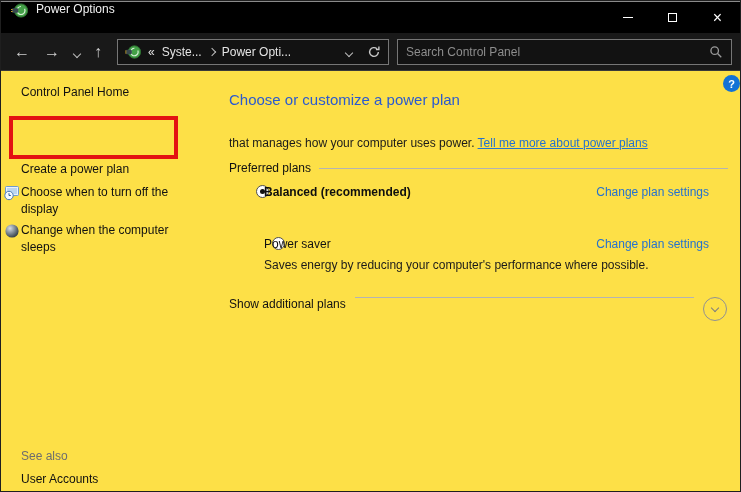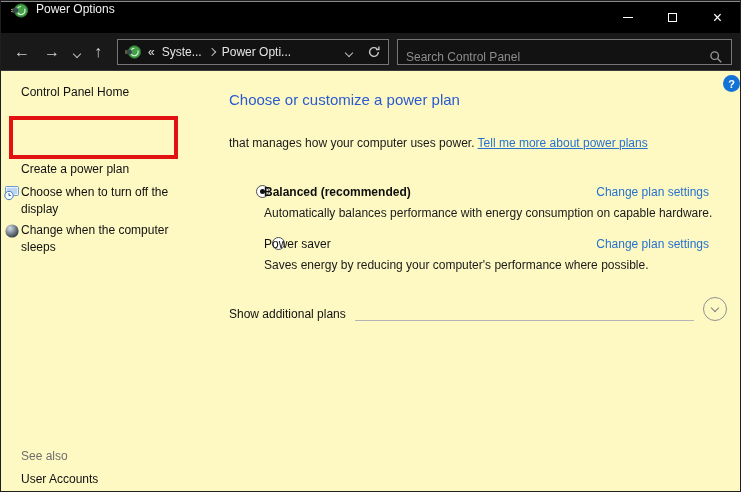--- a/index.html
+++ b/index.html
@@ -33,29 +33,29 @@
   .chev.down { transform:rotate(45deg); }
   .chev.right { transform:rotate(-45deg); }
   .addressbar {
     margin-left:8px; width:272px; height:26px; border:1px solid #767676; background:#121212;
     display:flex; align-items:center; padding:0 7px; gap:7px; color:#e4e4e4; font-size:12px;
   }
   .addressbar .crumb { white-space:nowrap; }
   .addressbar .spacer { flex:1; }
   .searchbox {
     margin-left:8px; flex:1; height:26px; border:1px solid #767676; background:#121212;
-    display:flex; align-items:flex-end; padding:0 8px; margin-right:2px;
+    display:flex; align-items:center; padding:0 8px; margin-right:2px;
   }
   .searchbox input {
     flex:1; background:transparent; border:none; outline:none;
     color:#d0d0d0; font-size:12px; font-family:"Liberation Sans",sans-serif;
   }
   .searchbox input::placeholder { color:#8d8d8d; }
   
-  .content { position:absolute; left:0; top:70px; right:0; bottom:0; background:#fef9c3; color:#111; font-size:12px;padding-left:13px; }
+  .content { position:absolute; left:0; top:70px; right:0; bottom:0; background:#fde047; color:#111; font-size:12px;padding-left:13px; }
   .abs { position:absolute; }
   
   .side-item { color:#111; line-height:17px; }
   .side-link { color:#2a6fd0; text-decoration:underline; cursor:pointer; }
   .see-also { color:#6e6e6e; }
   .red-box { position:absolute; left:8px; top:45px; width:169px; height:43px; border:4px solid #e31212; }
   .side-icon { position:absolute; left:3px; width:16px; height:16px; }
   
   .page-title { color:#2a5ad0; font-size:15px; font-weight:400; }
   .body-text { color:#1a1a1a; line-height:15.5px; }
@@ -63,21 +63,21 @@
   .link.u { text-decoration:underline; }
   .section-row { display:flex; align-items:center; gap:8px; }
   .section-line { flex:1; border-top:1px solid #b4b4b4; }
   .radio { width:13px; height:13px; border:1px solid #4d4d4d; border-radius:50%; display:inline-block; position:relative; background:#fff; }
   .radio.selected::after { content:""; position:absolute; left:3px; top:3px; width:5px; height:5px; border-radius:50%; background:#111; }
   .plan-name { font-weight:bold; color:#0f0f0f; }
   .help-circle {
     width:17px; height:17px; border-radius:50%; background:#1272d6; color:#fff;
     font-size:11px; font-weight:bold; display:flex; align-items:center; justify-content:center;
   }
-  .additional-row { display:flex; align-items:flex-end; gap:9px; }
+  .additional-row { display:flex; align-items:flex-start; gap:9px; }
   .chev-circle { width:24px; height:24px; border:1.5px solid #919191; border-radius:50%; display:flex; align-items:center; justify-content:center; flex:0 0 auto; }
   .chev-circle .chev { border-color:#7e7e7e; margin-top:-3px; }
 </style>
 </head>
 <body>
 
 <div class="window">
 
   <div class="titlebar">
     <svg class="app-icon" viewBox="0 0 17 17">
@@ -173,26 +173,29 @@
     <div class="abs help-circle" style="left:722px; top:4px;">?</div>
 
     
     <div class="abs page-title" style="left:228px; top:20px;">Choose or customize a power plan</div>
 
     <div class="abs body-text" style="left:228px; top:49px; width:512px;">
       <br>
       <span>that manages how your computer uses power. </span><a class="link u">Tell me more about power plans</a>
     </div>
 
+    <div class="abs section-row" style="left:228px; top:90px; width:499px;">
+      <span>Preferred plans</span>
+      <span class="section-line"></span>
+    </div>
 
     
     <span class="abs radio selected" style="left:242px; top:114px;"></span>
     <span class="abs plan-name" style="left:263px; top:114px;">Balanced (recommended)</span>
     <a class="abs link" style="right:31px; top:114px;">Change plan settings</a>
-    <div class="abs body-text" style="left:263px; top:135px;">Automatically balances performance with energy consumption on capable hardware.</div>
 
     
     <span class="abs radio" style="left:242px; top:166px;"></span>
     <span class="abs" style="left:263px; top:166px;">Power saver</span>
     <a class="abs link" style="right:31px; top:166px;">Change plan settings</a>
     <div class="abs body-text" style="left:263px; top:187px;">Saves energy by reducing your computer's performance where possible.</div>
 
     
     <div class="abs additional-row" style="left:228px; top:226px; right:13px;">
       <span>Show additional plans</span>

